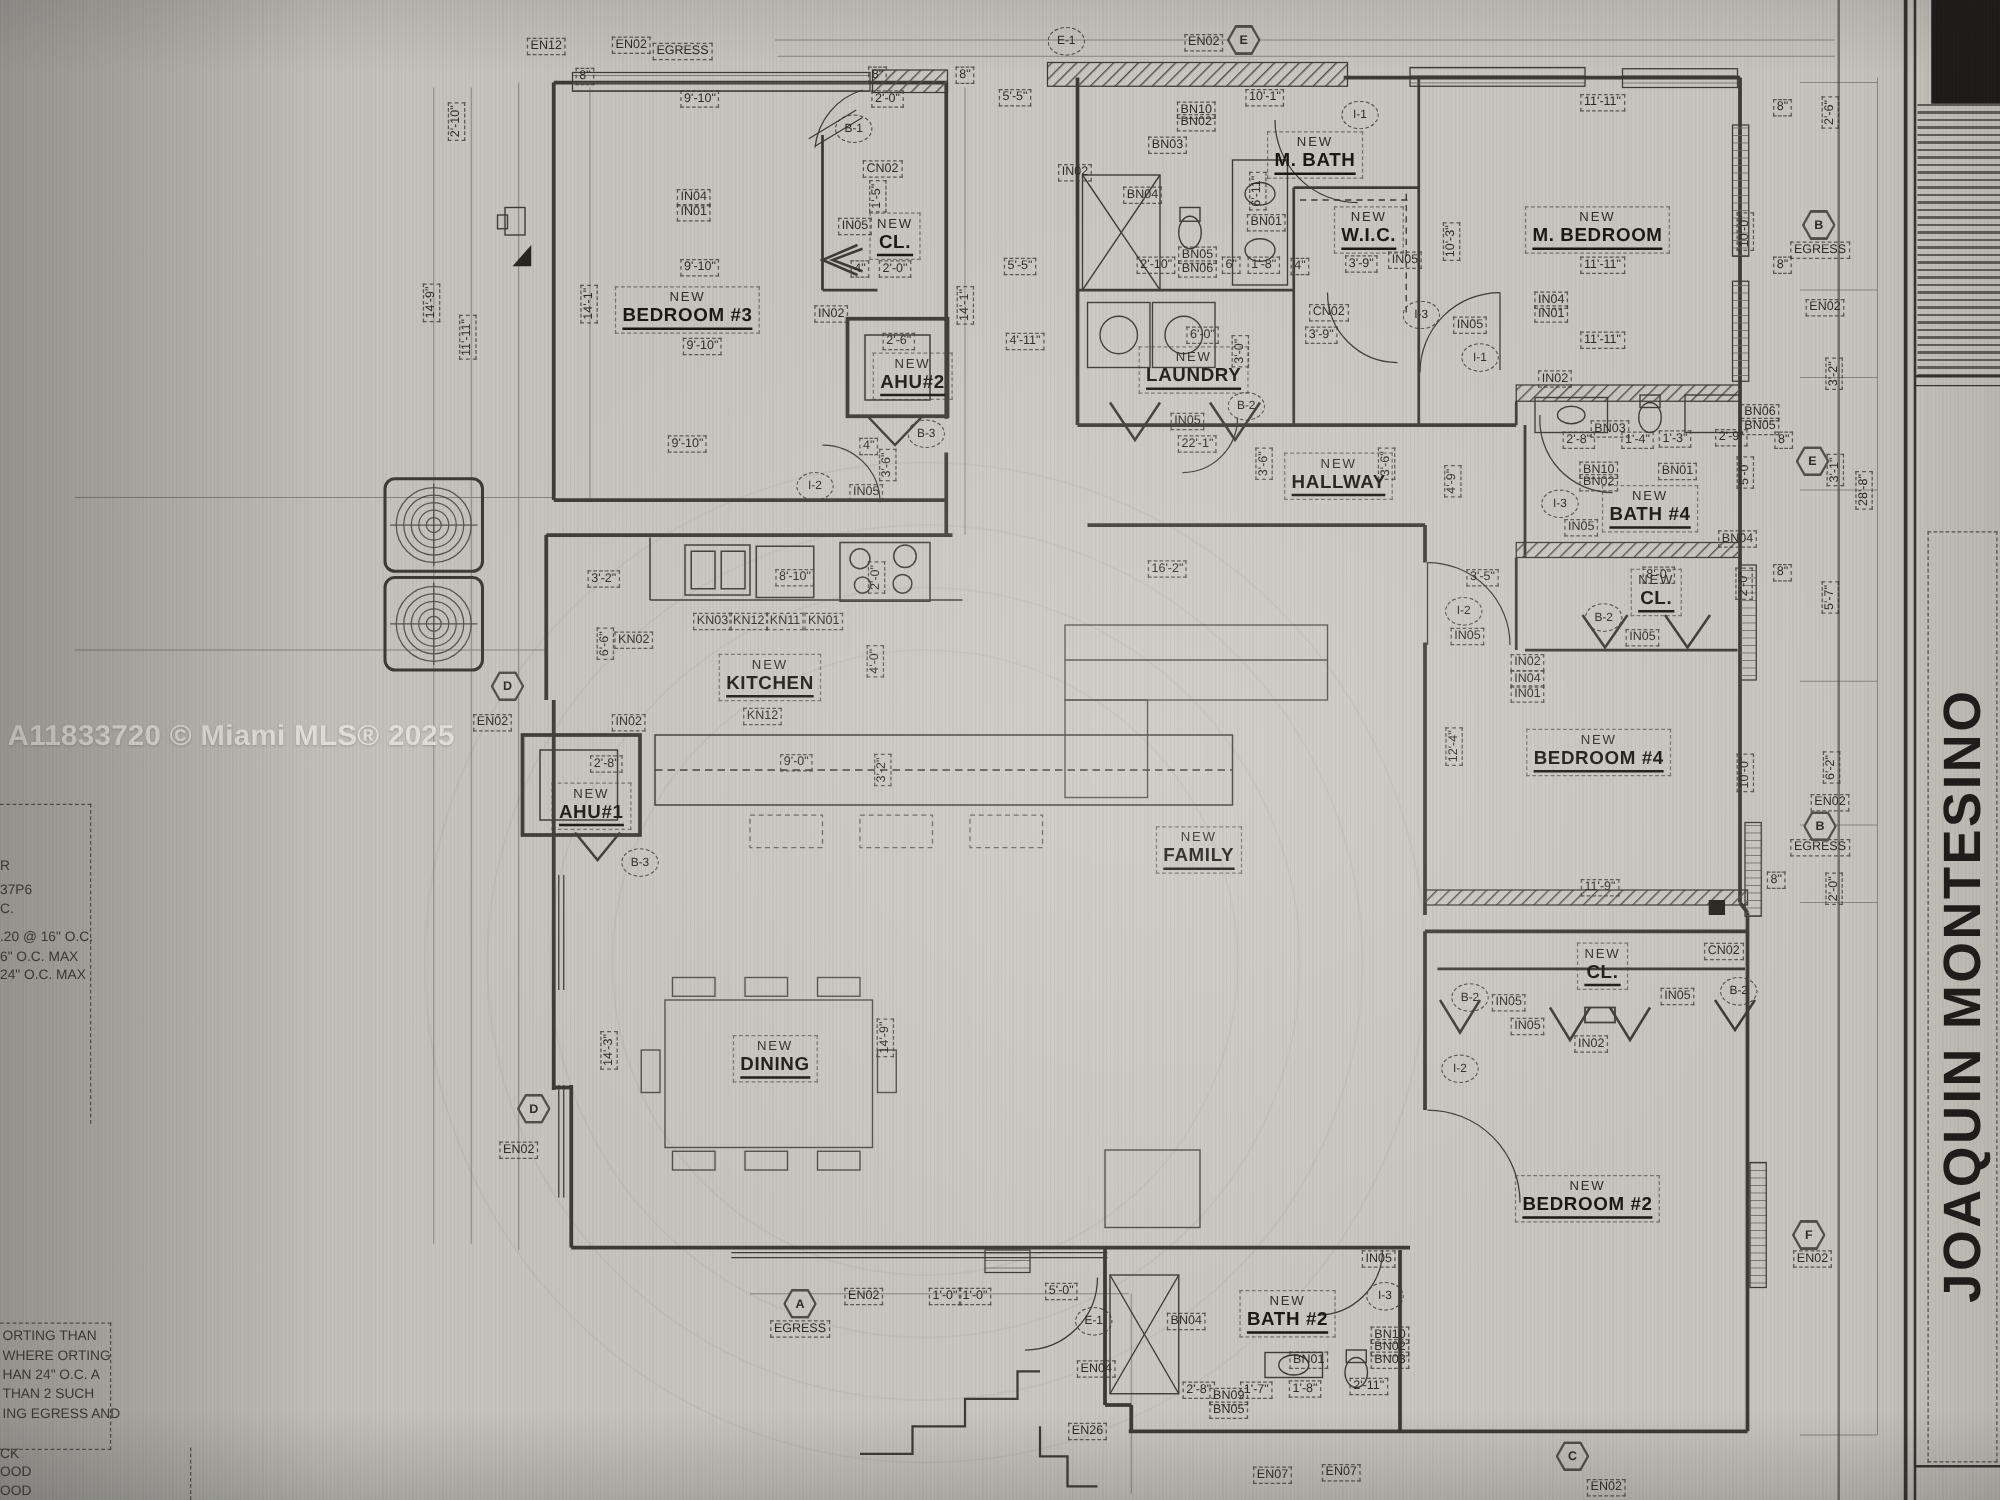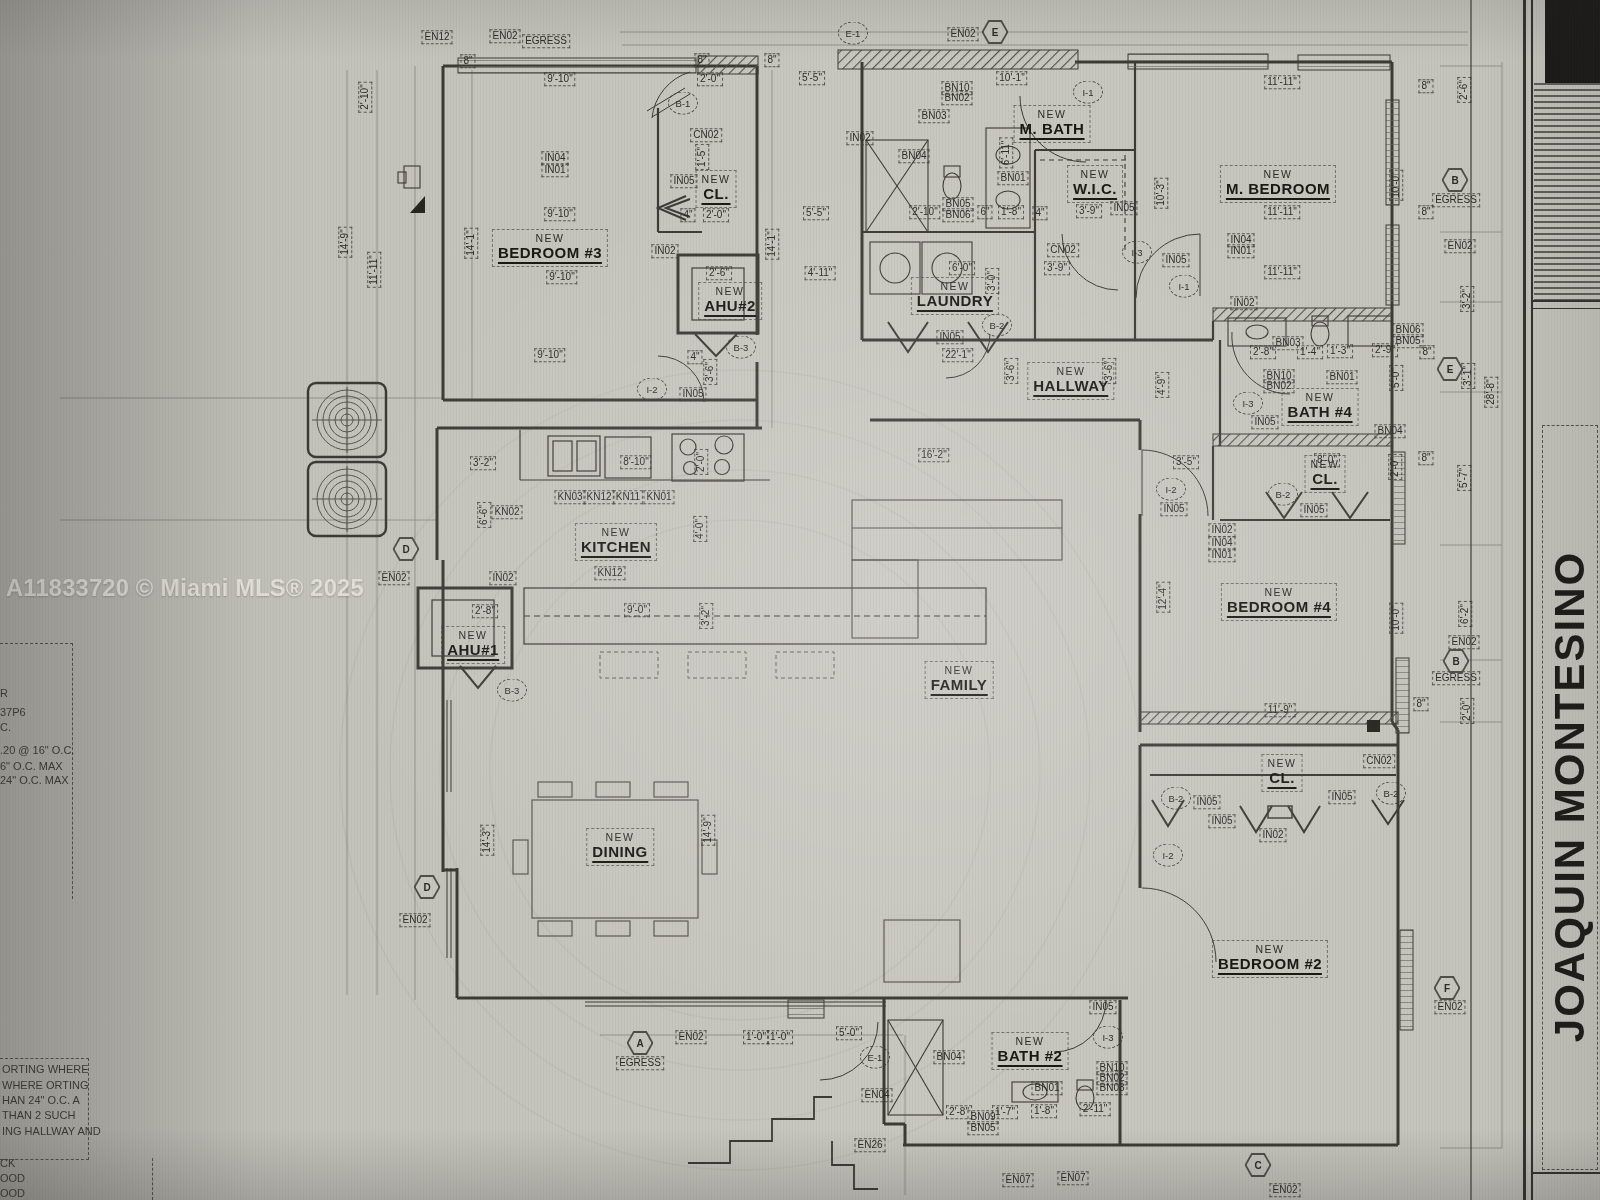--- a/index.html
+++ b/index.html
@@ -622,21 +622,21 @@
 
   <div id="glare"></div>
   <div id="moire"></div>
   <div id="shade"></div>
 <div class="note" style="left: 0px; top: 687px;">R</div>
     <div class="note" style="left: 0px; top: 706px;">37P6</div>
     <div class="note" style="left: 0px; top: 721px;">C.</div>
     <div class="note" style="left: 0px; top: 744px;">.20 @ 16" O.C.</div>
     <div class="note" style="left: 0px; top: 760px;">6" O.C. MAX</div>
     <div class="note" style="left: 0px; top: 774px;">24" O.C. MAX</div>
-    <div class="note" style="left: 2px; top: 1063px;">ORTING WHERE</div>
+    <div class="note" style="left: 2px; top: 1063px;">ORTING THAN</div>
     <div class="note" style="left: 2px; top: 1079px;">WHERE ORTING</div>
     <div class="note" style="left: 2px; top: 1094px;">HAN 24" O.C. A</div>
     <div class="note" style="left: 2px; top: 1109px;">THAN 2 SUCH</div>
-    <div class="note" style="left: 2px; top: 1125px;">ING HALLWAY AND</div>
+    <div class="note" style="left: 2px; top: 1125px;">ING EGRESS AND</div>
     <div class="note" style="left: 0px; top: 1157px;">CK</div>
     <div class="note" style="left: 0px; top: 1172px;">OOD</div>
     <div class="note" style="left: 0px; top: 1187px;">OOD</div>
   </div>
 
 </body></html>

